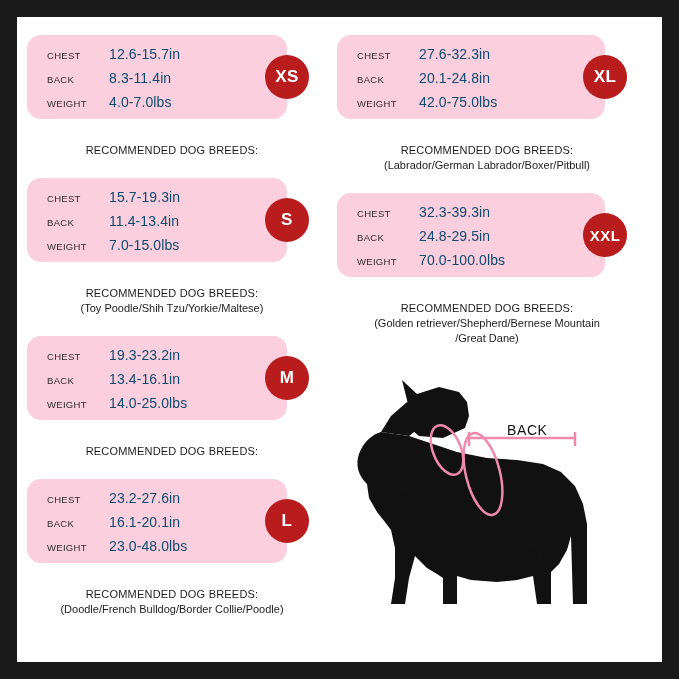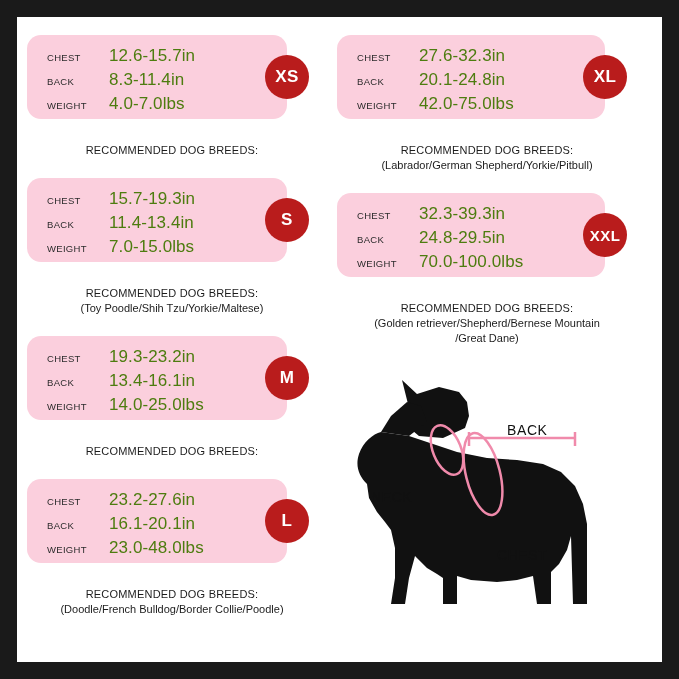--- a/index.html
+++ b/index.html
@@ -73,22 +73,22 @@
     height: 24px;
   }
   .row-label {
     width: 62px;
     font-size: 9.5px;
     letter-spacing: 0.3px;
     color: #2b2b2b;
     text-align: left;
   }
   .row-value {
-    font-size: 17px;
-    color: #4d7c0f;
+    font-size: 14px;
+    color: #0c4a6e;
     letter-spacing: 0.1px;
   }
   .badge {
     position: absolute;
     top: 20px;
     width: 44px;
     height: 44px;
     border-radius: 50%;
     background: #b91c1c;
     color: #ffffff;
@@ -264,21 +264,21 @@
               </div>
               <div class="row">
                 <span class="row-label">WEIGHT</span>
                 <span class="row-value">42.0-75.0lbs</span>
               </div>
             </div>
             <div class="badge r">XL</div>
           </div>
           <div class="breeds">
             <div class="cap">RECOMMENDED DOG BREEDS:</div>
-            <div>(Labrador/German Shepherd/Yorkie/Pitbull)</div>
+            <div>(Labrador/German Labrador/Boxer/Pitbull)</div>
           </div>
         </div>
 
         <div class="gap-a"></div>
 
         <div class="size-block">
           <div class="card wideR">
             <div class="rows">
               <div class="row">
                 <span class="row-label">CHEST</span>

